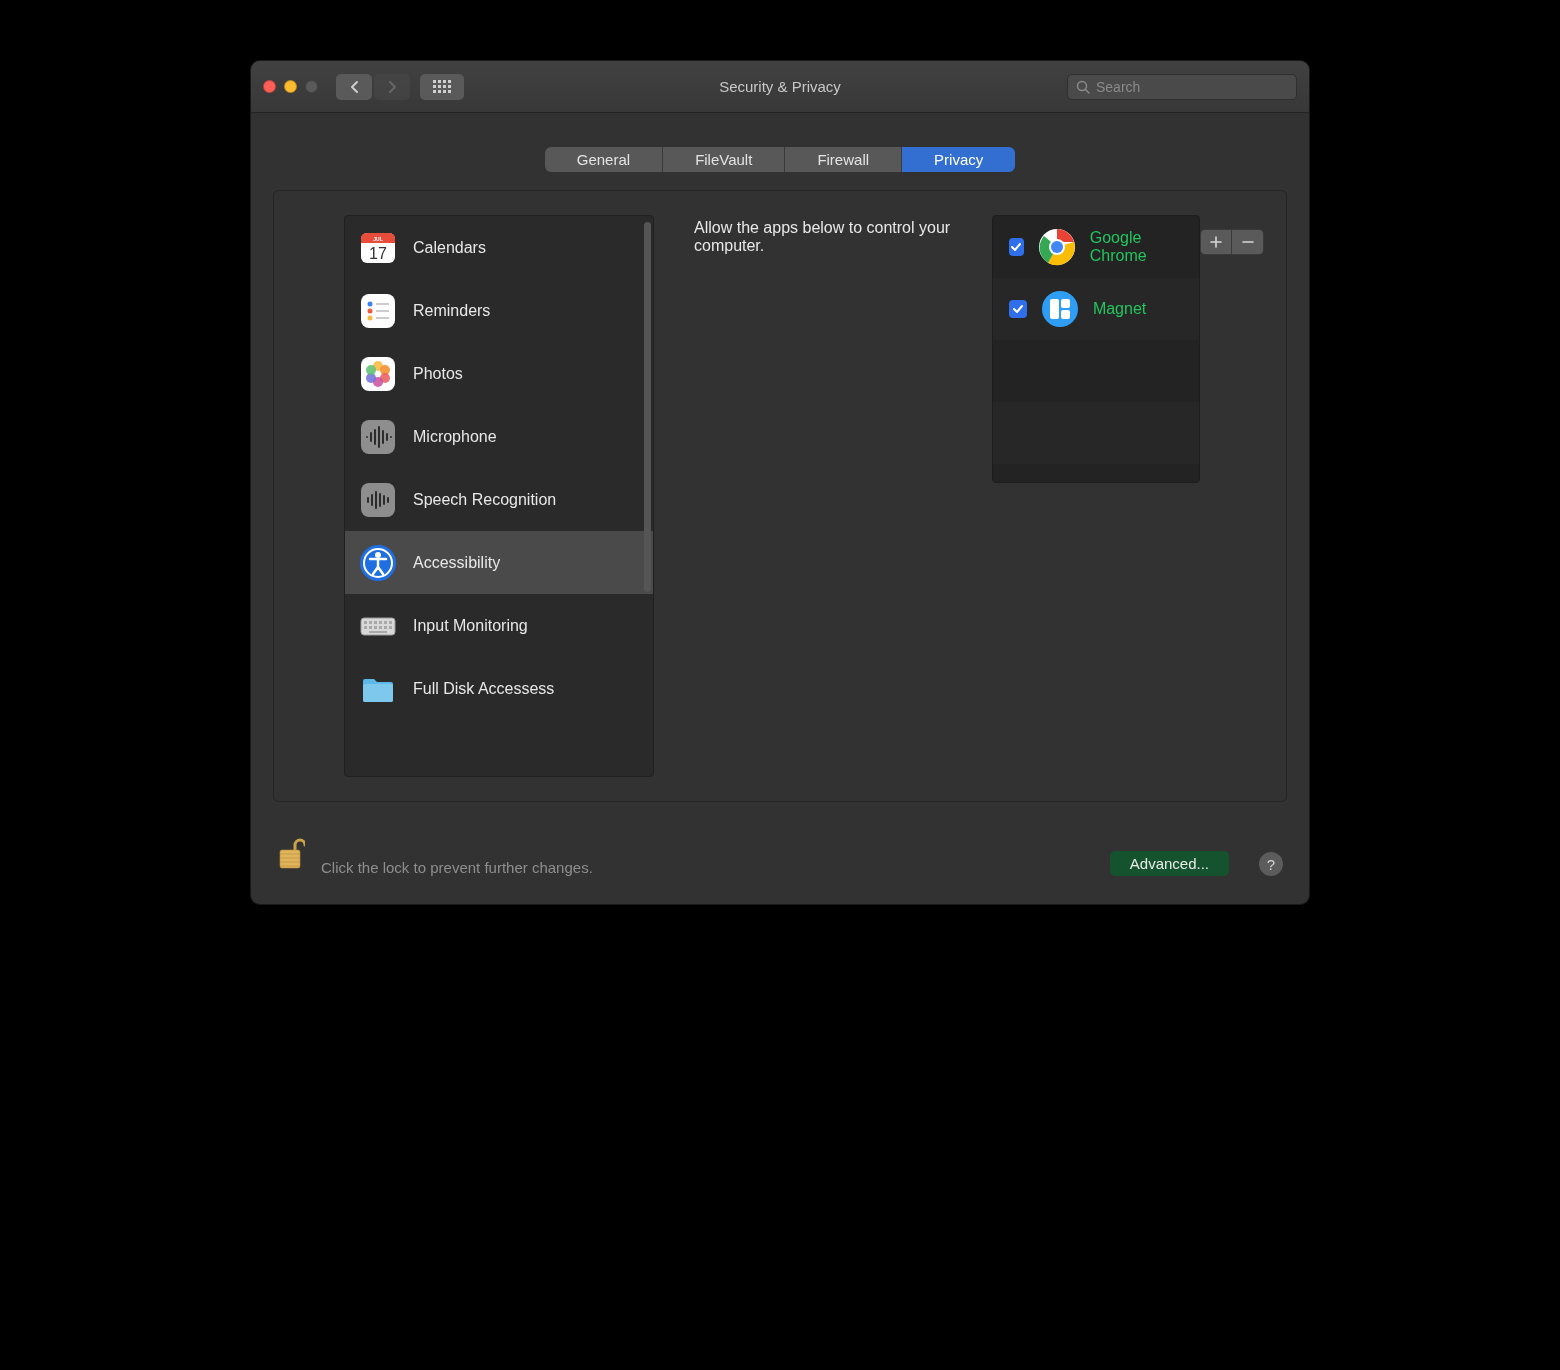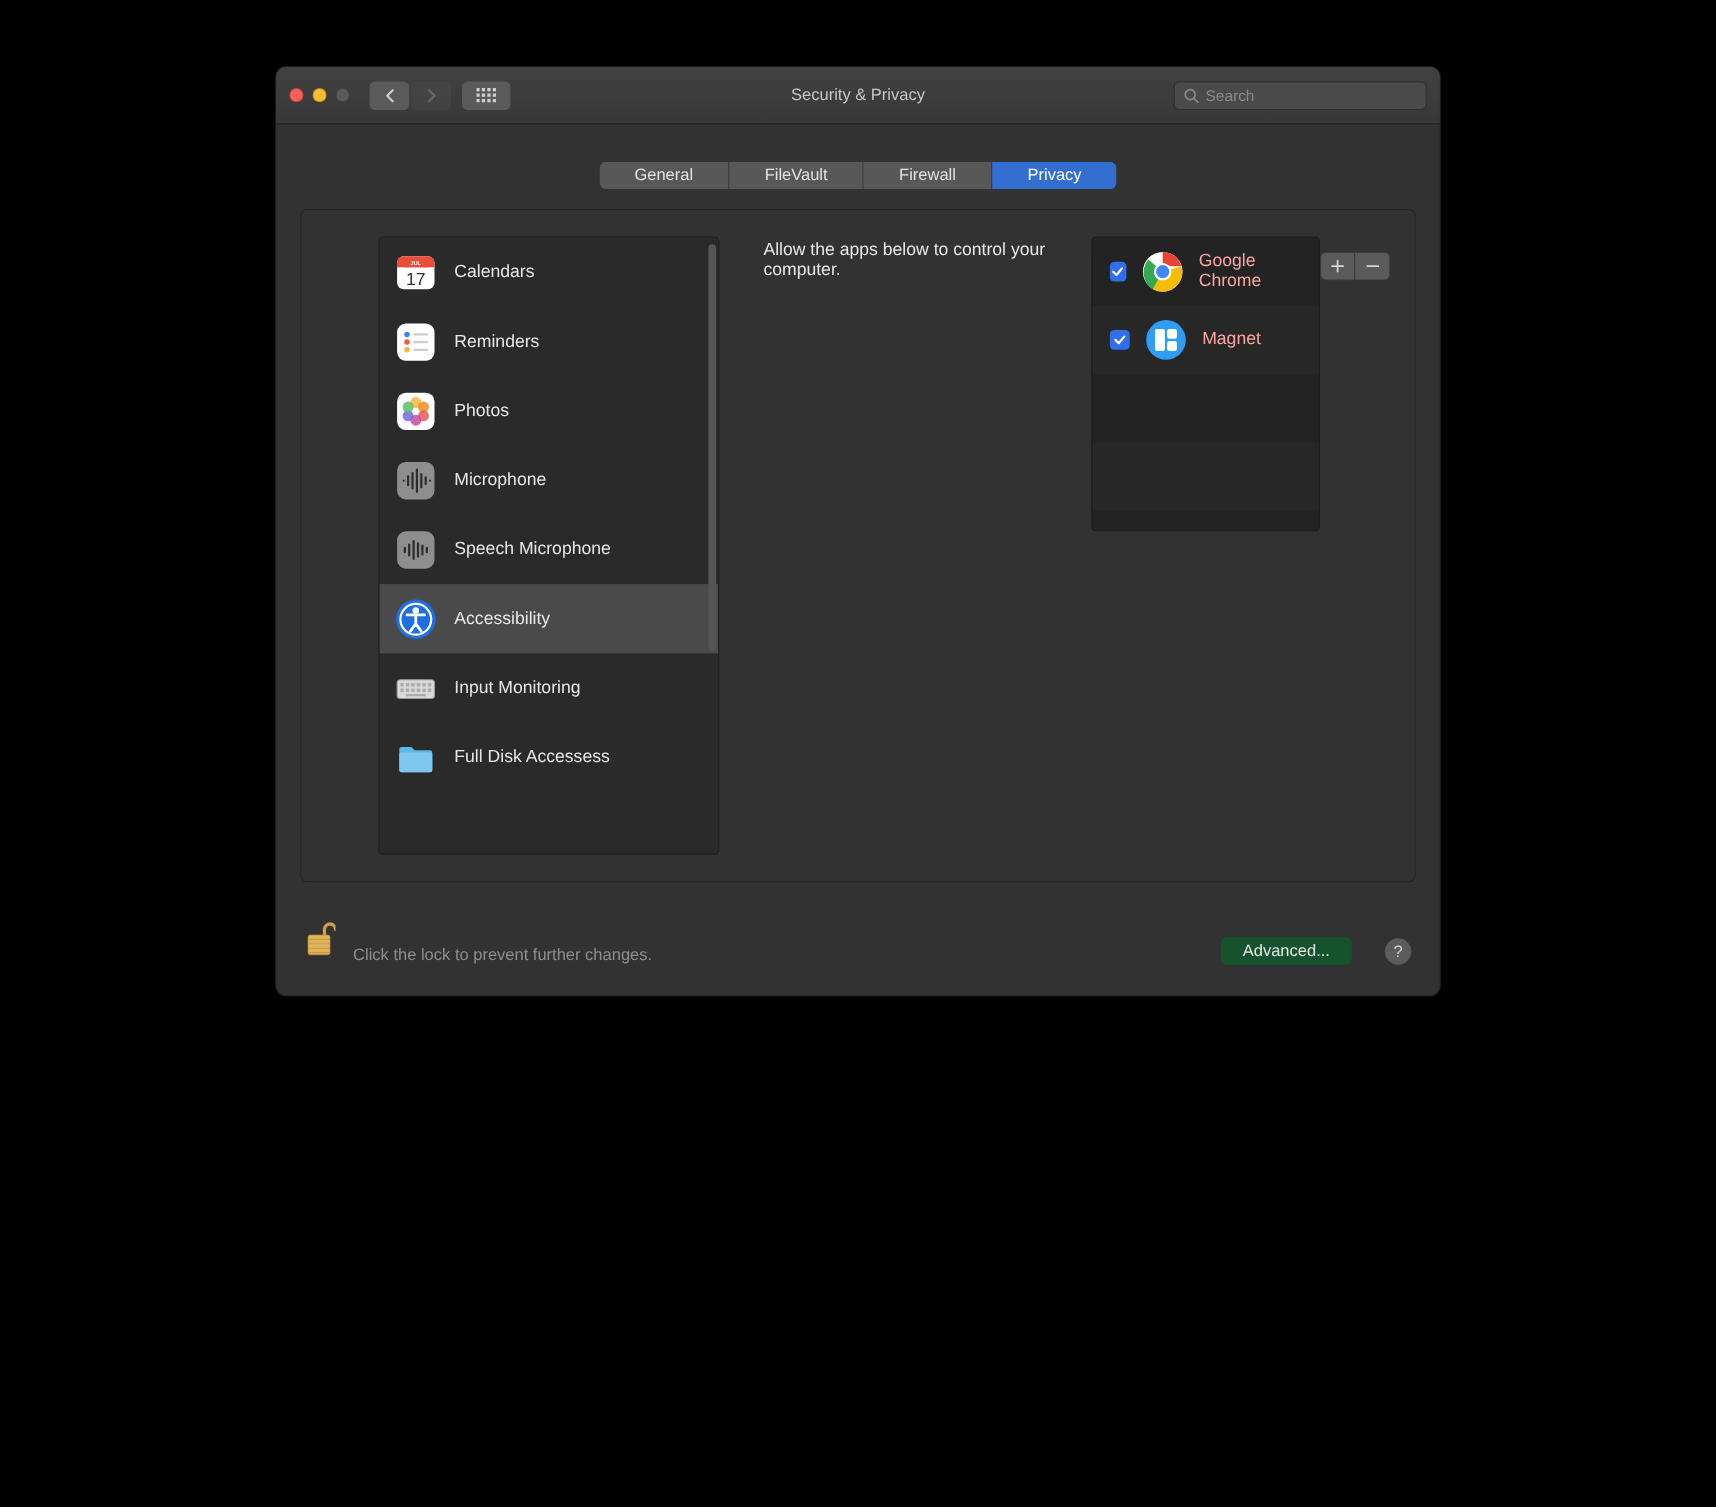--- a/index.html
+++ b/index.html
@@ -202,21 +202,21 @@
     border: none;
     cursor: pointer;
   }
   .app-icon {
     width: 38px; height: 38px;
     border-radius: 50%;
     display: flex;
     align-items: center;
     justify-content: center;
   }
-  .app-name { color: #fca5a5; font-size: 16px; }
+  .app-name { color: #22c55e; font-size: 16px; }
 
   .addremove {
     display: flex;
     margin-top: 14px;
   }
   .sqbtn {
     width: 32px; height: 26px;
     background: #5a5a5a;
     border: 1px solid #3a3a3a;
     color: #ddd;
@@ -397,21 +397,21 @@
                 <g stroke="#2c2c2c" stroke-width="2" stroke-linecap="round">
                   <line x1="9" y1="17" x2="9" y2="21"></line>
                   <line x1="13" y1="14" x2="13" y2="24"></line>
                   <line x1="17" y1="11" x2="17" y2="27"></line>
                   <line x1="21" y1="13" x2="21" y2="25"></line>
                   <line x1="25" y1="15" x2="25" y2="23"></line>
                   <line x1="29" y1="17" x2="29" y2="21"></line>
                 </g>
               </svg>
           </div>
-          <span>Speech Microphone</span>
+          <span>Speech Recognition</span>
         </div>
 
         <div class="sb-item selected">
           <div class="sb-icon" style="border-radius:50%;">
             <svg width="38" height="38" viewBox="0 0 38 38">
                 <circle cx="19" cy="19" r="18" fill="#1f6fe0"></circle>
                 <circle cx="19" cy="19" r="14" fill="none" stroke="#fff" stroke-width="2"></circle>
                 <circle cx="19" cy="11" r="3" fill="#fff"></circle>
                 <path d="M11 15 L27 15 M19 15 L19 23 M19 23 L14 30 M19 23 L24 30" stroke="#fff" stroke-width="2.5" stroke-linecap="round" fill="none"></path>
               </svg>

